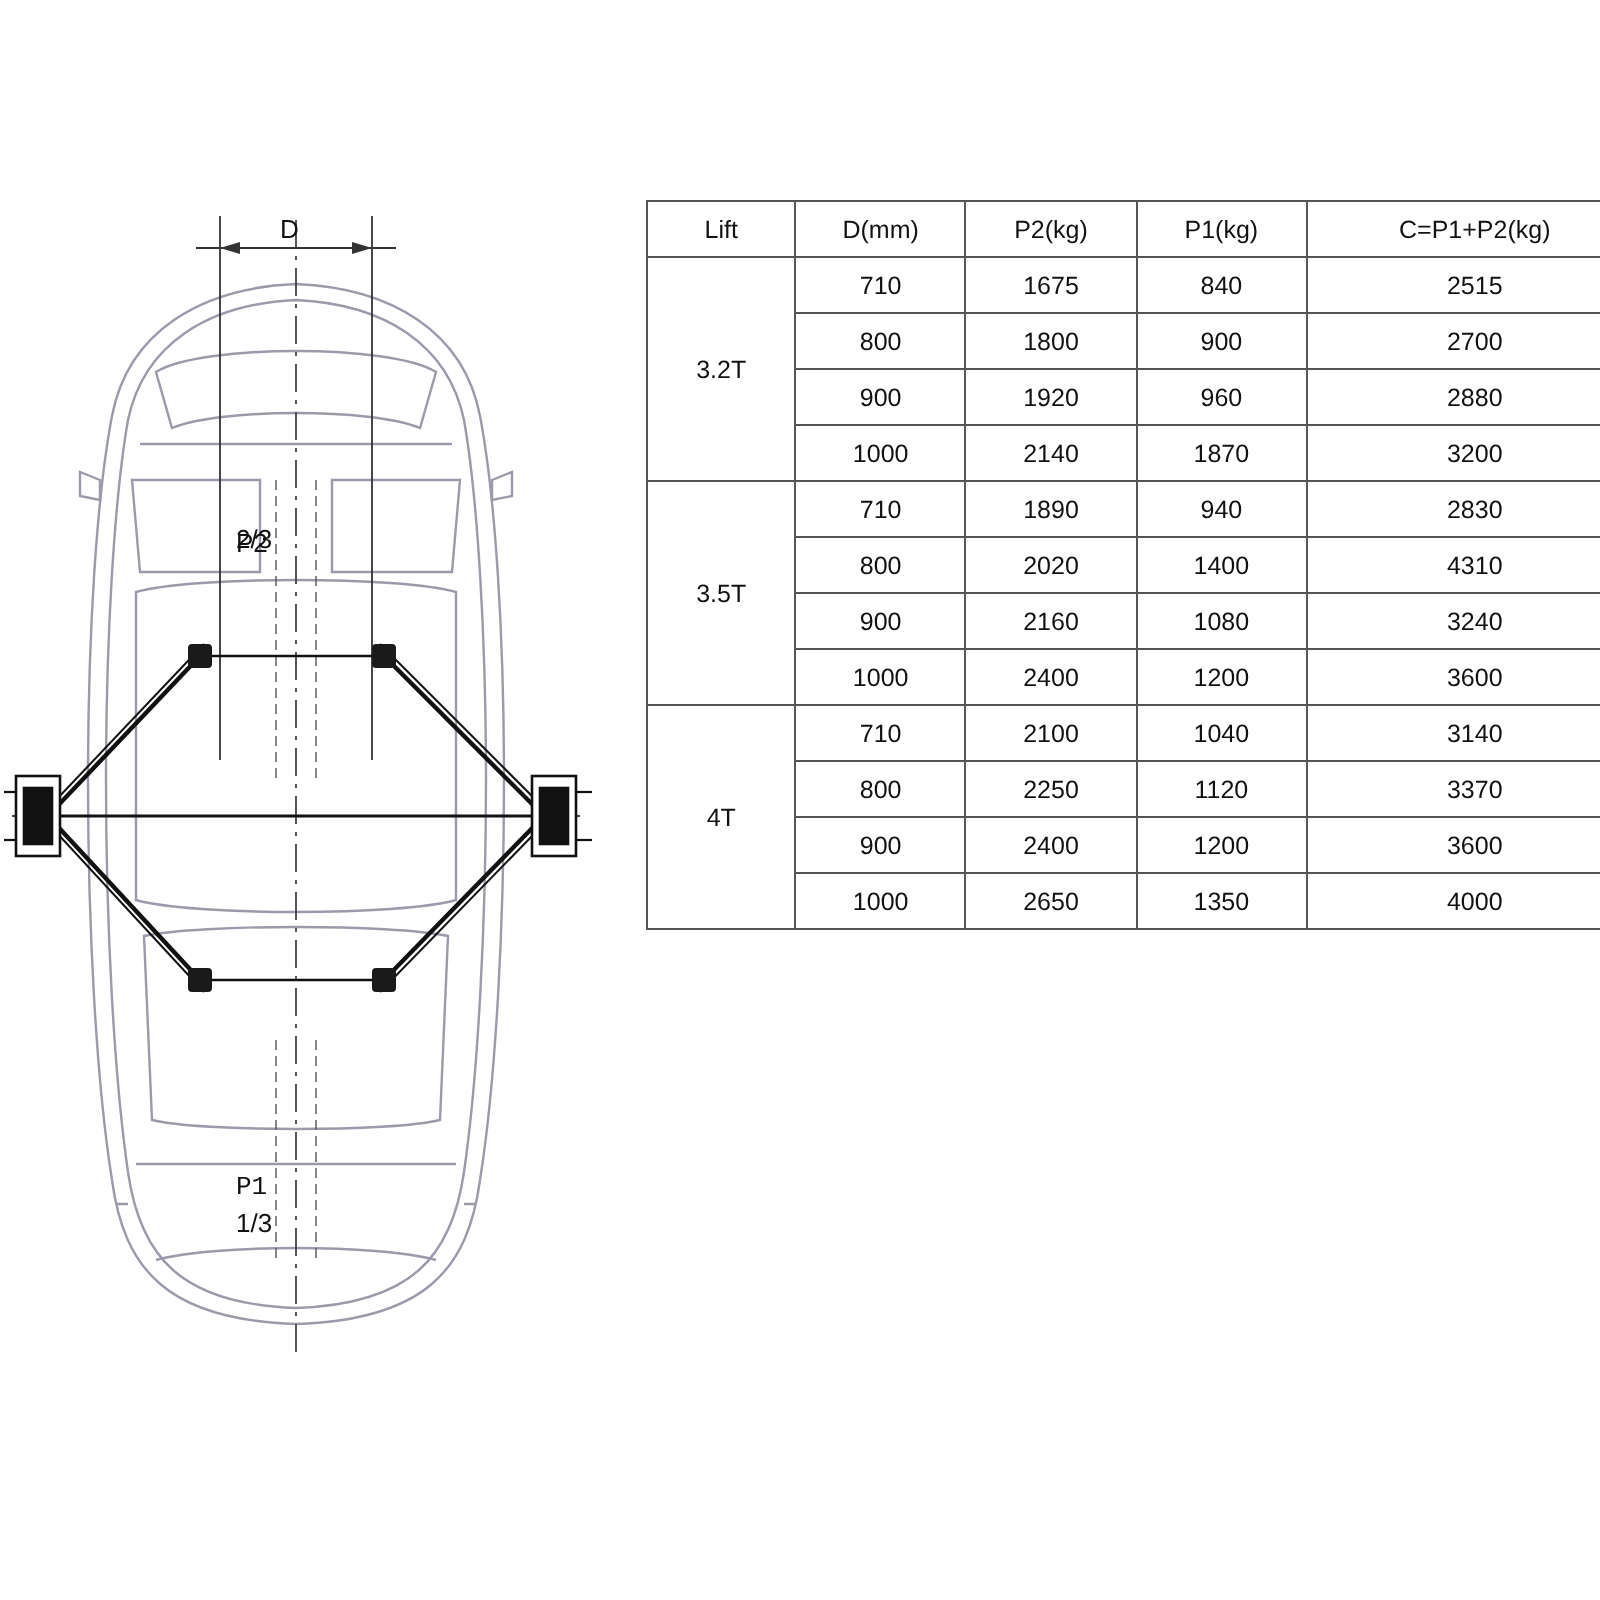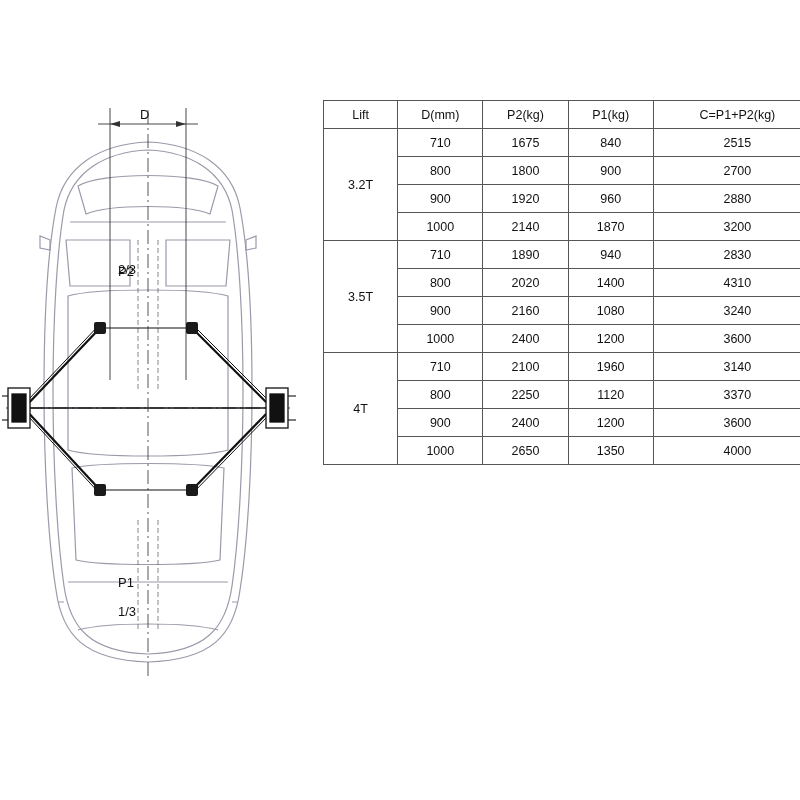--- a/index.html
+++ b/index.html
@@ -193,21 +193,21 @@
         <line x1="2" y1="306" x2="8" y2="306"></line>
         <line x1="2" y1="330" x2="8" y2="330"></line>
         <line x1="288" y1="306" x2="296" y2="306"></line>
         <line x1="288" y1="330" x2="296" y2="330"></line>
       </g>
     </svg>
 
     <span class="dim-label" style="left:140px; top:17px;">D</span>
     <span class="dim-label" style="left:118px; top:150px;margin-top:24px;">P2</span>
     <span class="dim-label" style="left:118px; top:172px;">2/3</span>
-    <span class="dim-label" style="left:118px; top:485px;">P1</span>
+    <span class="dim-label" style="left:118px; top:496px;font-family:Liberation Mono, monospace;">P1</span>
     <span class="dim-label" style="left:118px; top:514px;">1/3</span>
   </div>
 
   <div id="right-panel">
 
     <table id="spec-table">
       <colgroup>
         <col class="col-lift">
           <col class="col-d">
           <col class="col-p2">
@@ -271,21 +271,21 @@
           <tr>
             <td>1000</td>
             <td>2400</td>
             <td>1200</td>
             <td>3600</td>
           </tr>
           <tr class="group-start">
             <td class="group-cell" rowspan="4">4T</td>
             <td>710</td>
             <td>2100</td>
-            <td>1960</td>
+            <td>1040</td>
             <td>3140</td>
           </tr>
           <tr>
             <td>800</td>
             <td>2250</td>
             <td>1120</td>
             <td>3370</td>
           </tr>
           <tr>
             <td>900</td>

